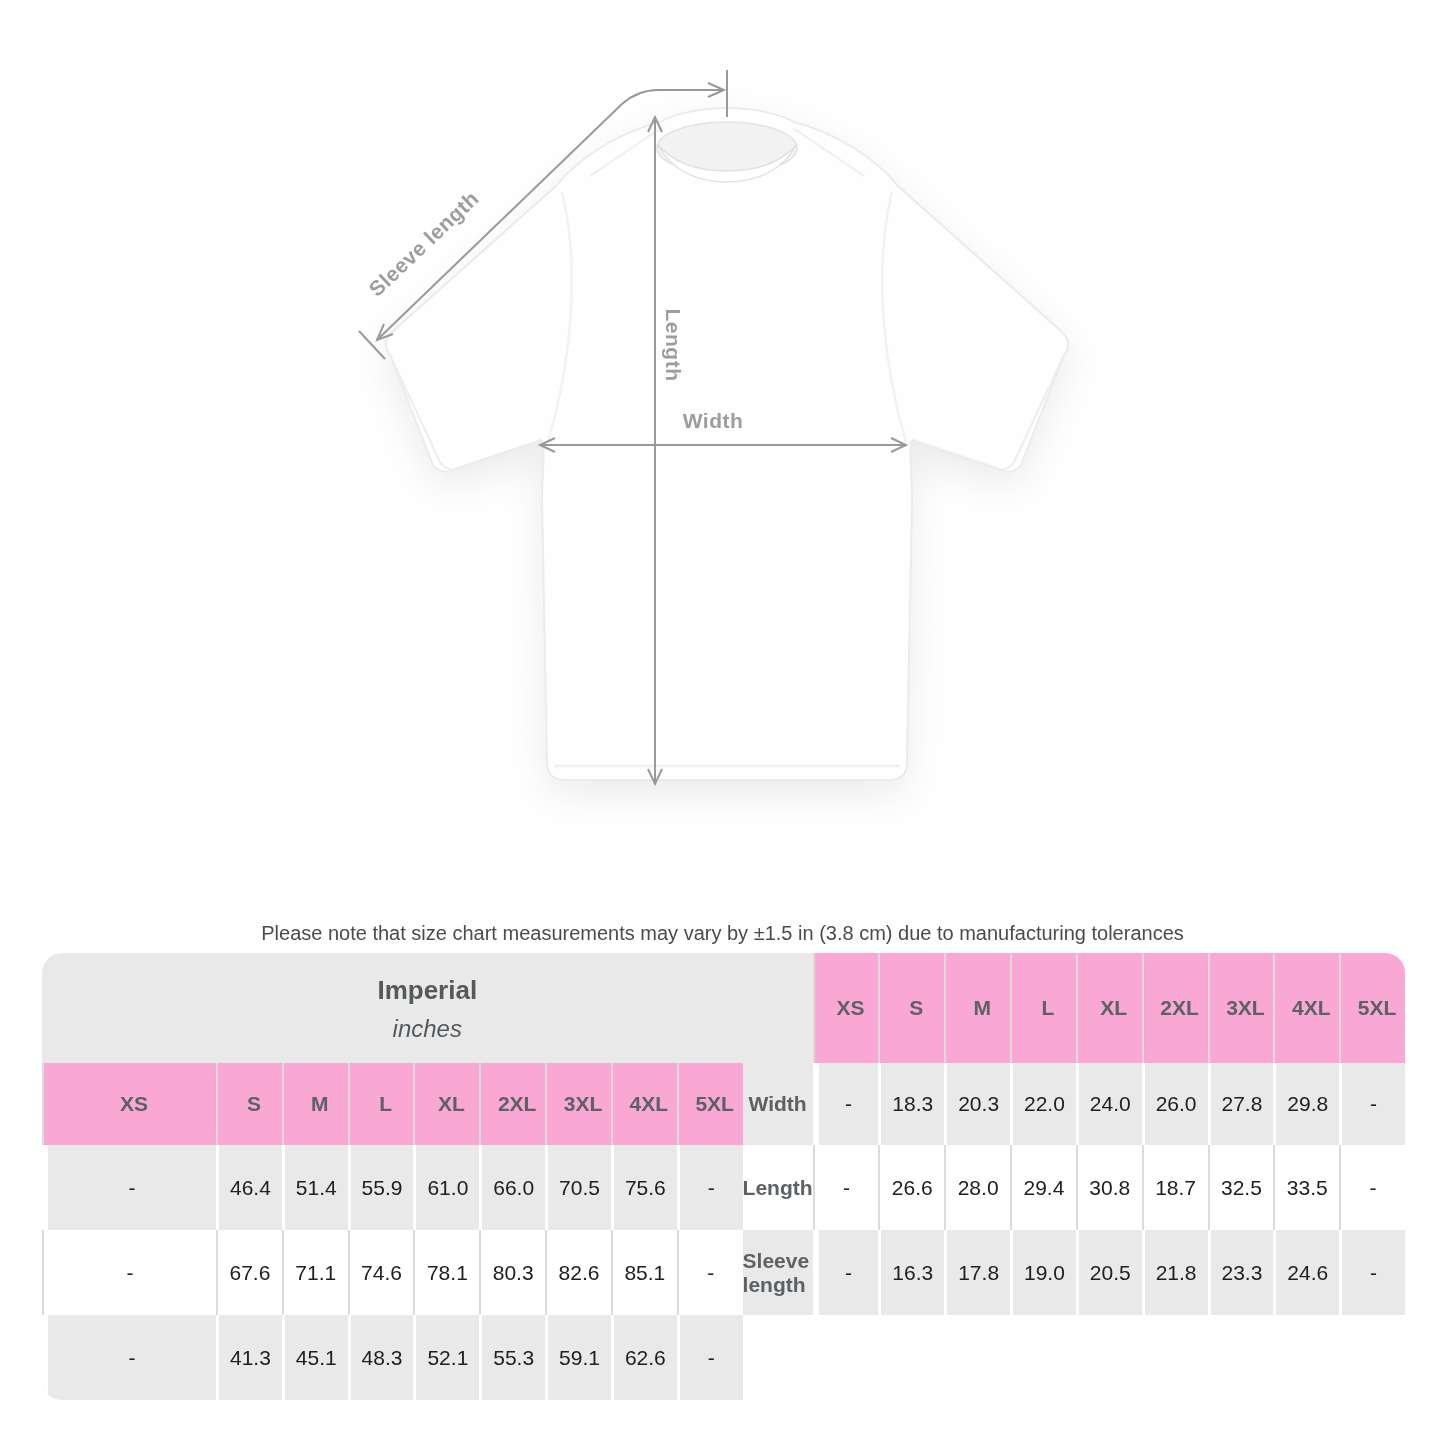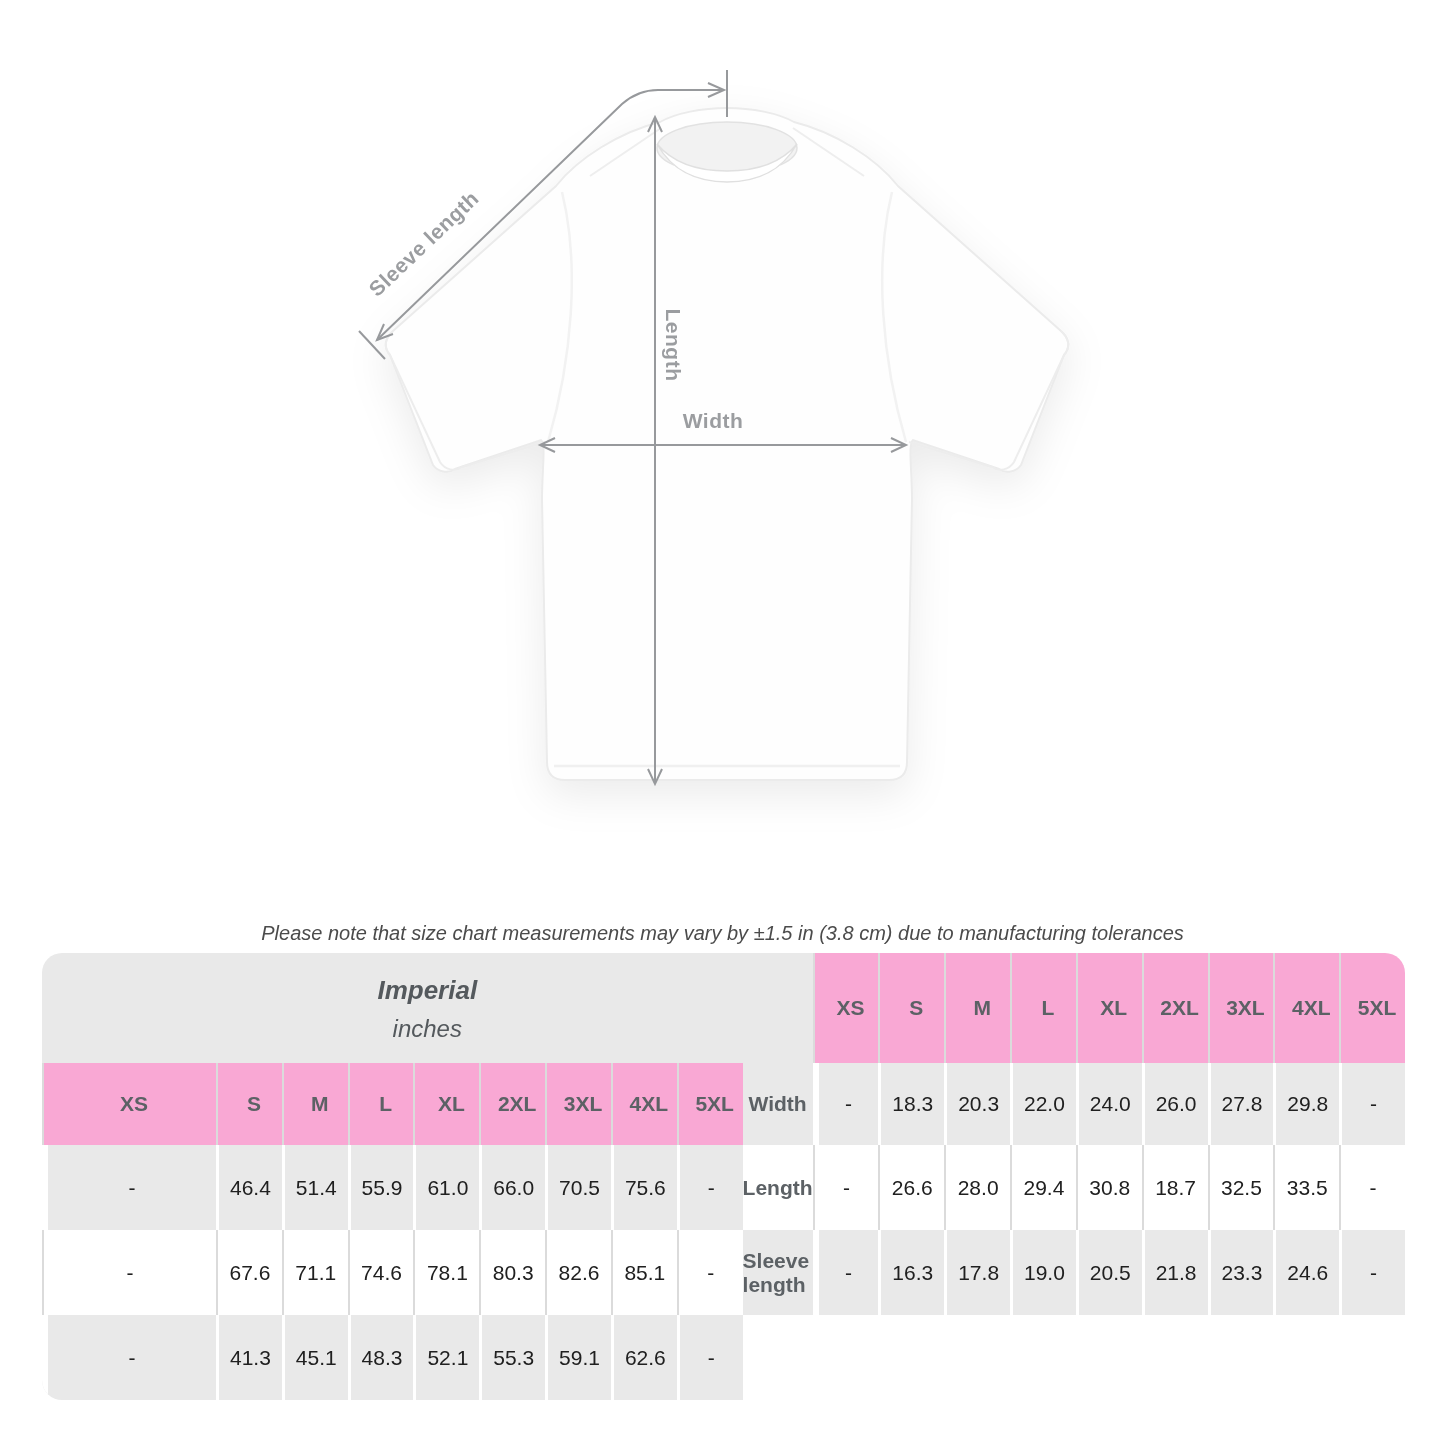--- a/index.html
+++ b/index.html
@@ -17,37 +17,37 @@
     font-family:"Liberation Sans","DejaVu Sans",sans-serif; letter-spacing:0.5px;
   }
 
   
   .chart-title {
     position:absolute; top:856px; left:0; width:100%; text-align:center;
     font-size:34px; line-height:40px; font-weight:bold; color:#3b3b3b;
   }
   .chart-note {
     position:absolute; top:921px; left:0; width:100%; text-align:center;
-    font-size:20px; line-height:24px; font-style:italic; color:#4b4b4b;
+    font-size:20px; line-height:24px; color:#4b4b4b;
   }
 
   
   .size-table {
     position:absolute; left:42px; top:953px; width:1363px;
     display:grid;
     grid-template-columns:174px repeat(18, 1fr);
     grid-template-rows:110px 82px 85px 85px 85px;
     border-radius:20px; overflow:hidden;
   }
   .c { display:flex; align-items:center; justify-content:center; }
 
   .band { background:#e9e9e9; flex-direction:column; justify-content:flex-start; padding-top:22px; }
   .band-imperial { grid-column:1 / span 10; }
   .band-metric   { grid-column:11 / span 9; }
-  .unit-label { font-size:26px; font-weight:bold; font-style:italic; color:#54595d; }
+  .unit-label { font-size:26px; font-weight:bold; color:#54595d; }
   .unit-sub   { font-size:24px; font-style:italic; color:#54595d; margin-top:9px; }
 
   .h  { background:#f9a8d4; font-size:21px; font-weight:bold; color:#5c6165; border-left:2px solid #dbdbdb;padding-left:8px; }
   .rl { background:#ffffff; font-size:21px; font-weight:bold; color:#5c6165; border-left:none; }
   .rls{ background:#e9e9e9; }
 
   .v  { background:#ffffff; font-size:21px; color:#202020; border-left:2px solid #dbdbdb; }
   .vs { background:#e9e9e9; font-size:21px; color:#202020; border-left:3px solid #ffffff; }
   .vs.g { border-left-width:6px; }
 </style>

